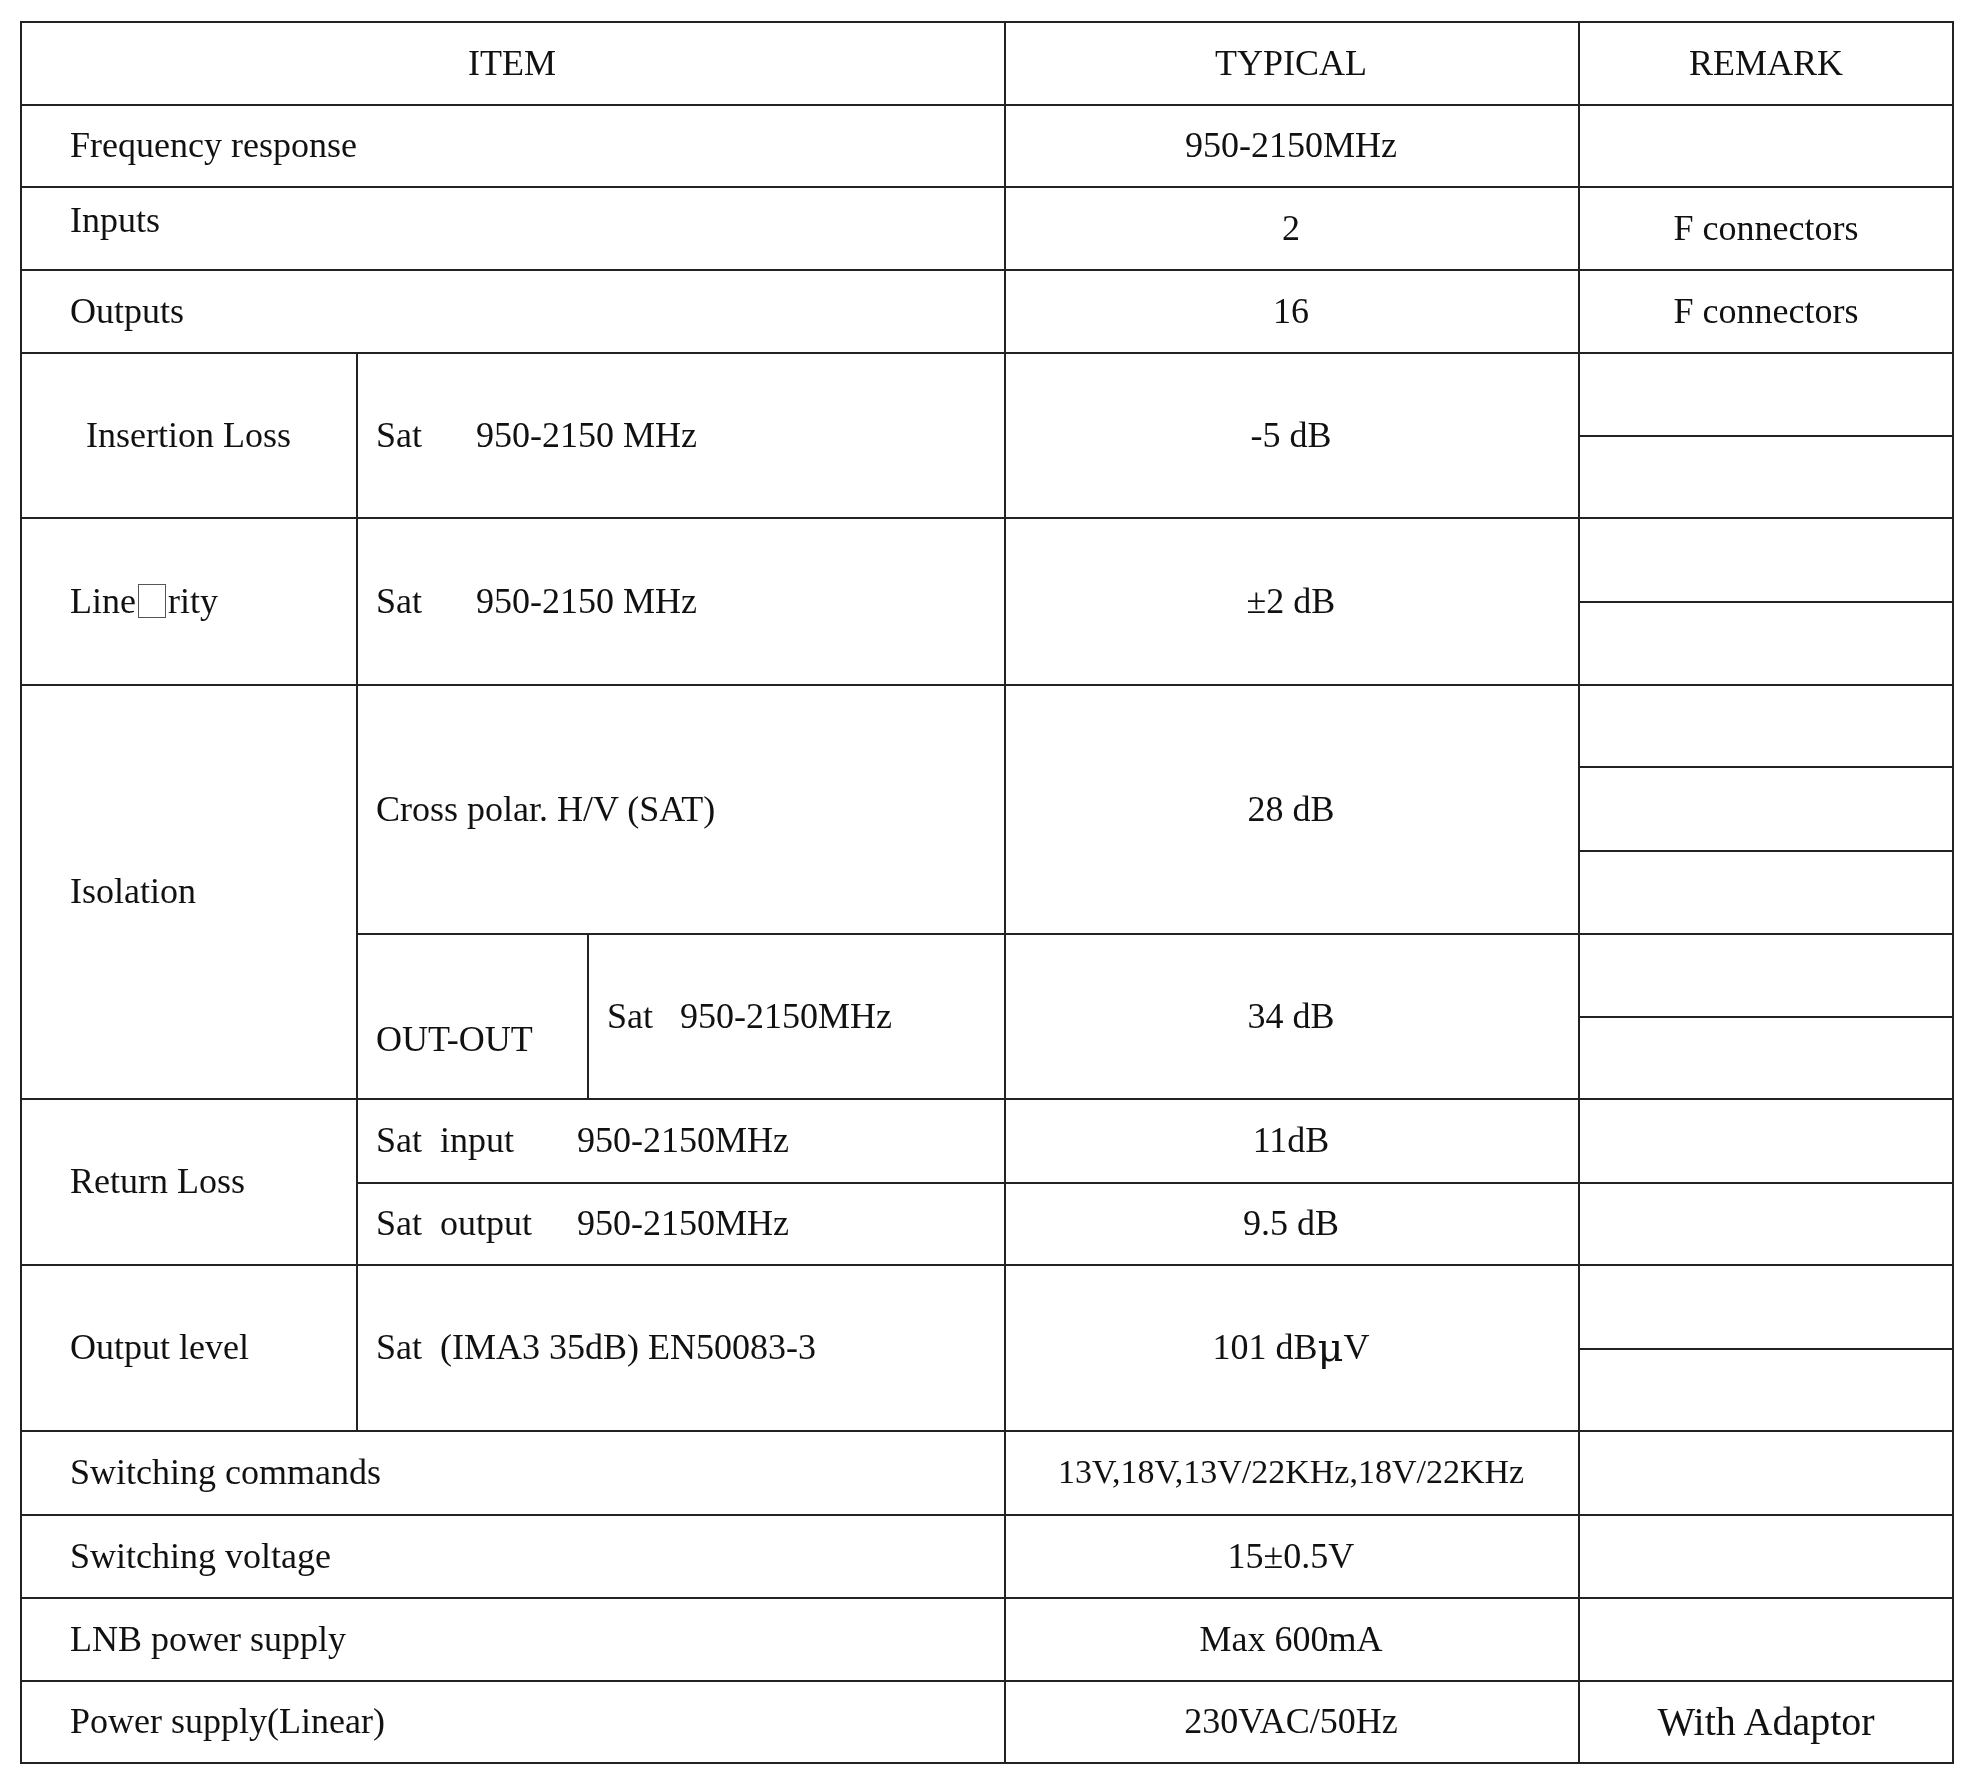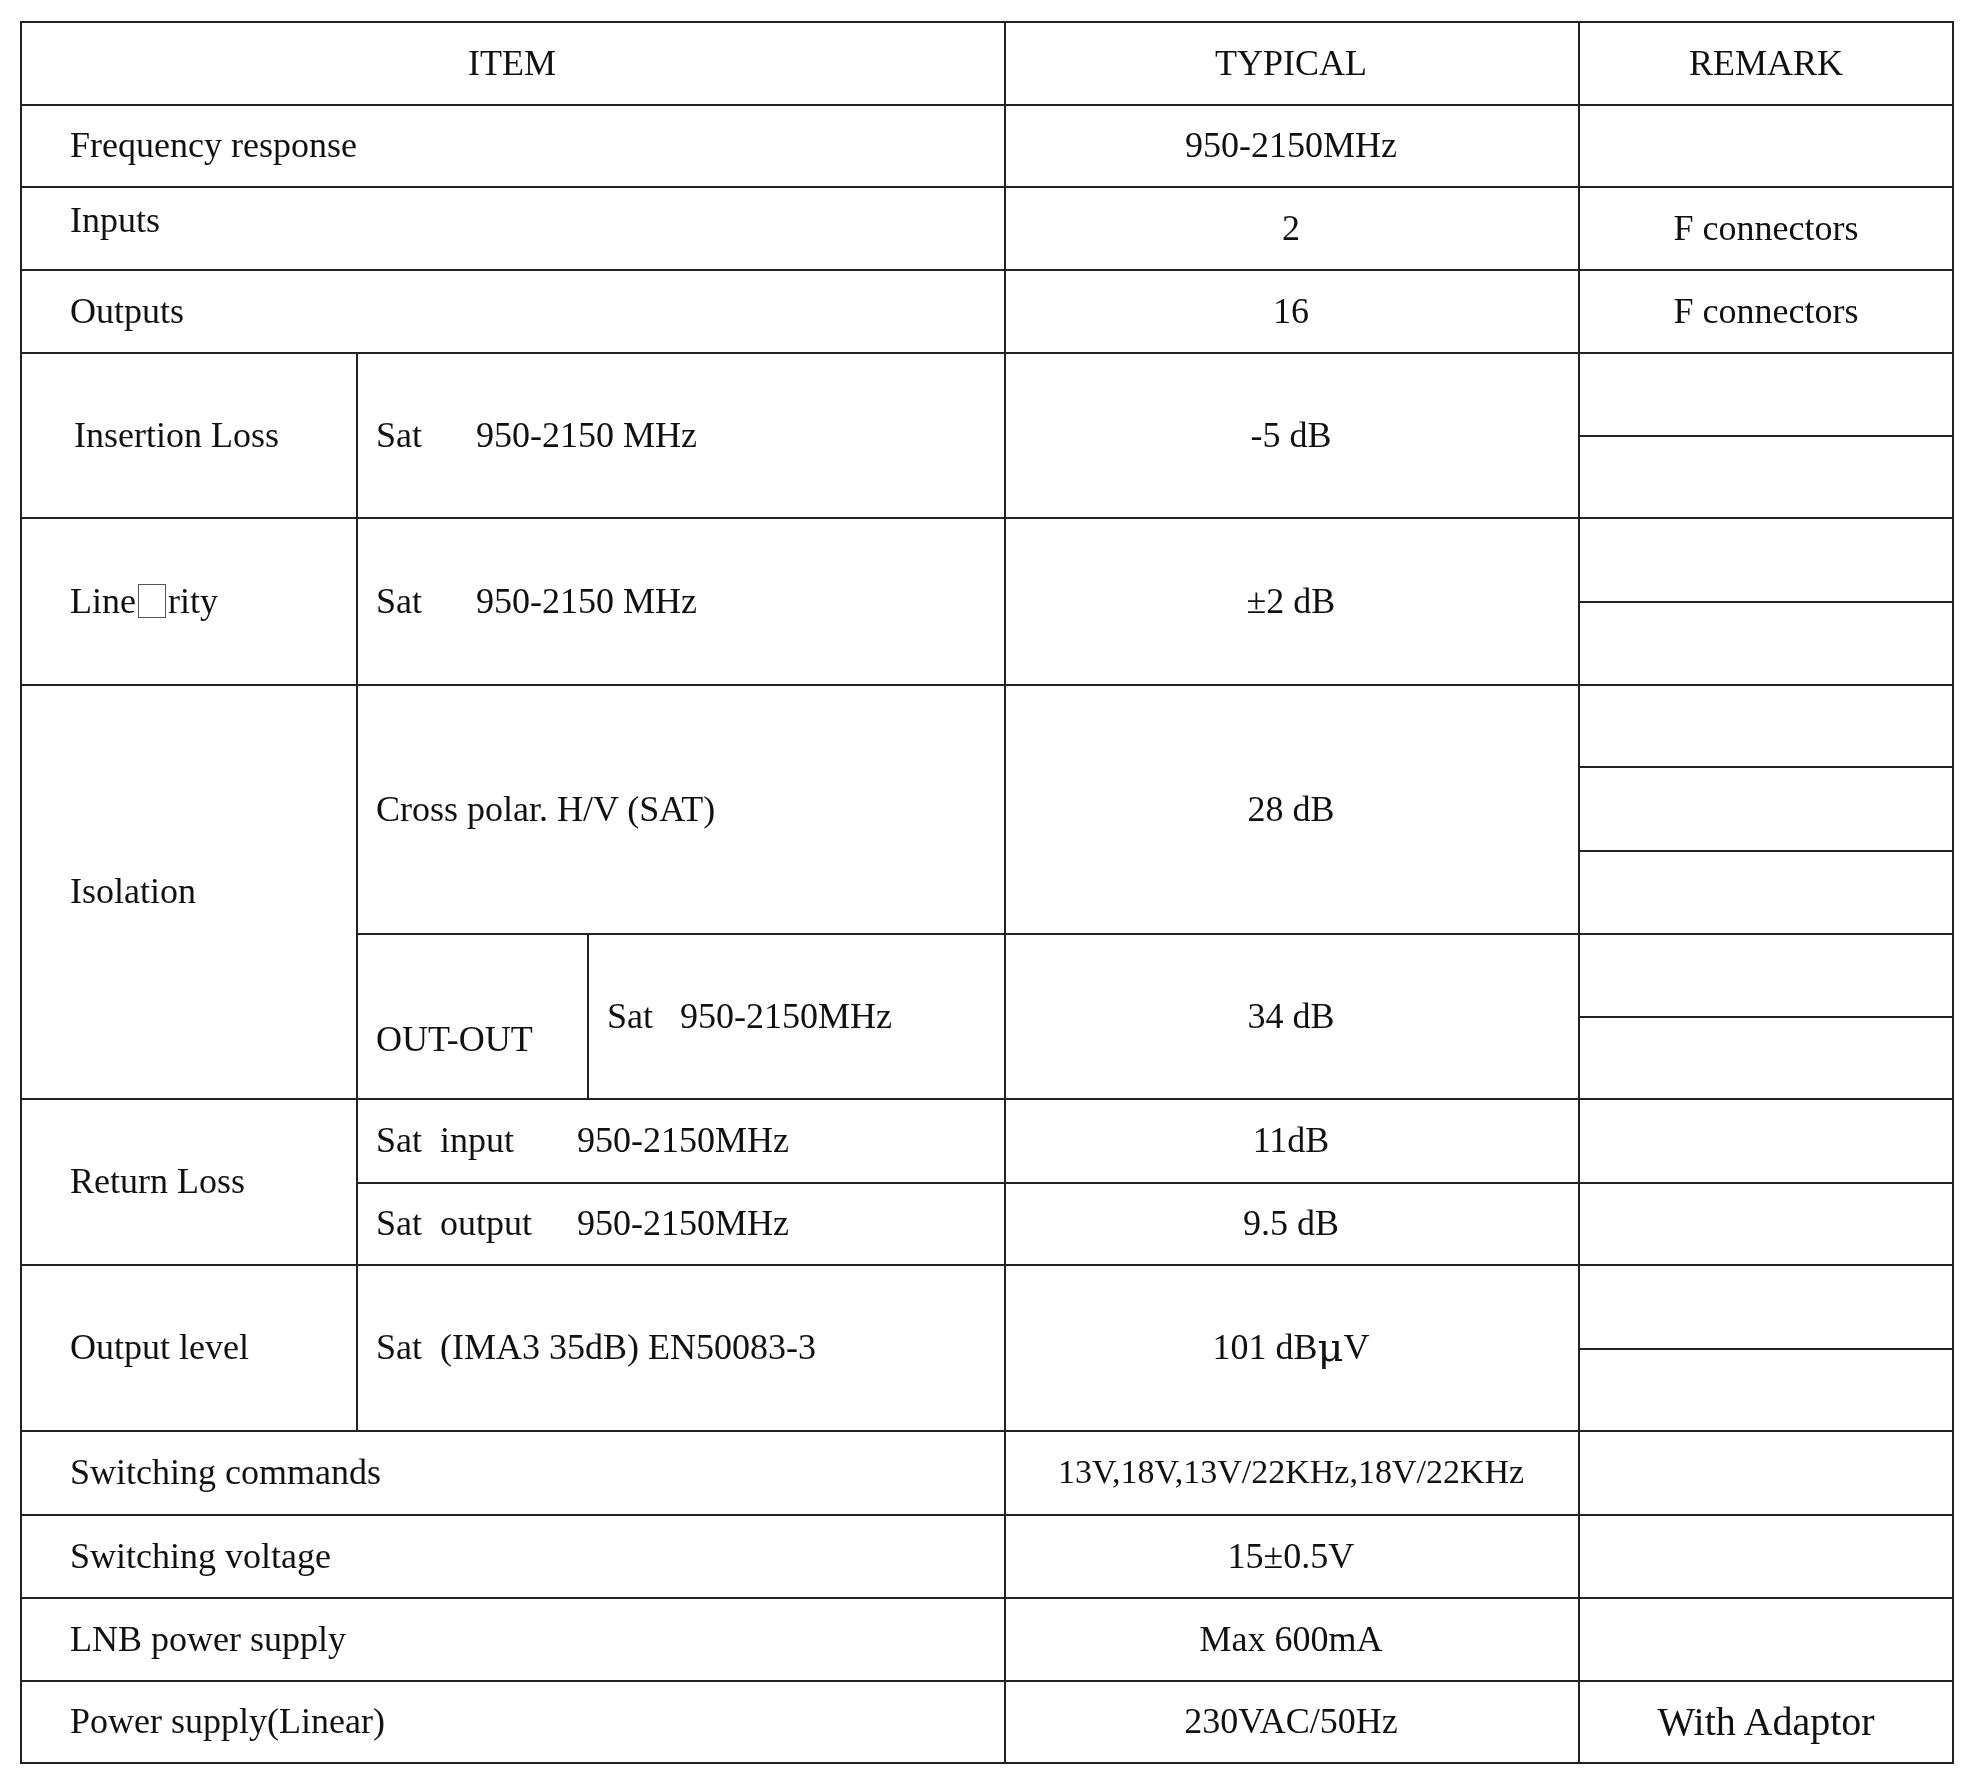--- a/index.html
+++ b/index.html
@@ -61,21 +61,21 @@
   <div class="cell c" style="left:984px;top:83px;width:574px;height:82px">950-2150MHz</div>
 
   <div class="cell l" style="left:0;top:165px;width:984px;height:67px">Inputs</div>
   <div class="cell c" style="left:984px;top:165px;width:574px;height:83px">2</div>
   <div class="cell c" style="left:1558px;top:165px;width:376px;height:83px">F connectors</div>
 
   <div class="cell l" style="left:0;top:248px;width:984px;height:83px">Outputs</div>
   <div class="cell c" style="left:984px;top:248px;width:574px;height:83px">16</div>
   <div class="cell c" style="left:1558px;top:248px;width:376px;height:83px">F connectors</div>
 
-  <div class="cell l" style="left:4px;top:331px;width:336px;height:165px">Insertion Loss</div>
+  <div class="cell l" style="left:16px;top:331px;width:336px;height:165px">Insertion Loss</div>
   <div class="cell l2" style="left:336px;top:331px;width:648px;height:165px">Sat      950-2150 MHz</div>
   <div class="cell c" style="left:984px;top:331px;width:574px;height:165px">-5 dB</div>
 
   <div class="cell l" style="left:0;top:496px;width:336px;height:167px">
     <span>Line</span><span class="tofu"></span><span>rity</span>
   </div>
   <div class="cell l2" style="left:336px;top:496px;width:648px;height:167px">Sat      950-2150 MHz</div>
   <div class="cell c" style="left:984px;top:496px;width:574px;height:167px">±2 dB</div>
 
   <div class="cell l2" style="left:336px;top:663px;width:648px;height:249px">Cross polar. H/V (SAT)</div>

